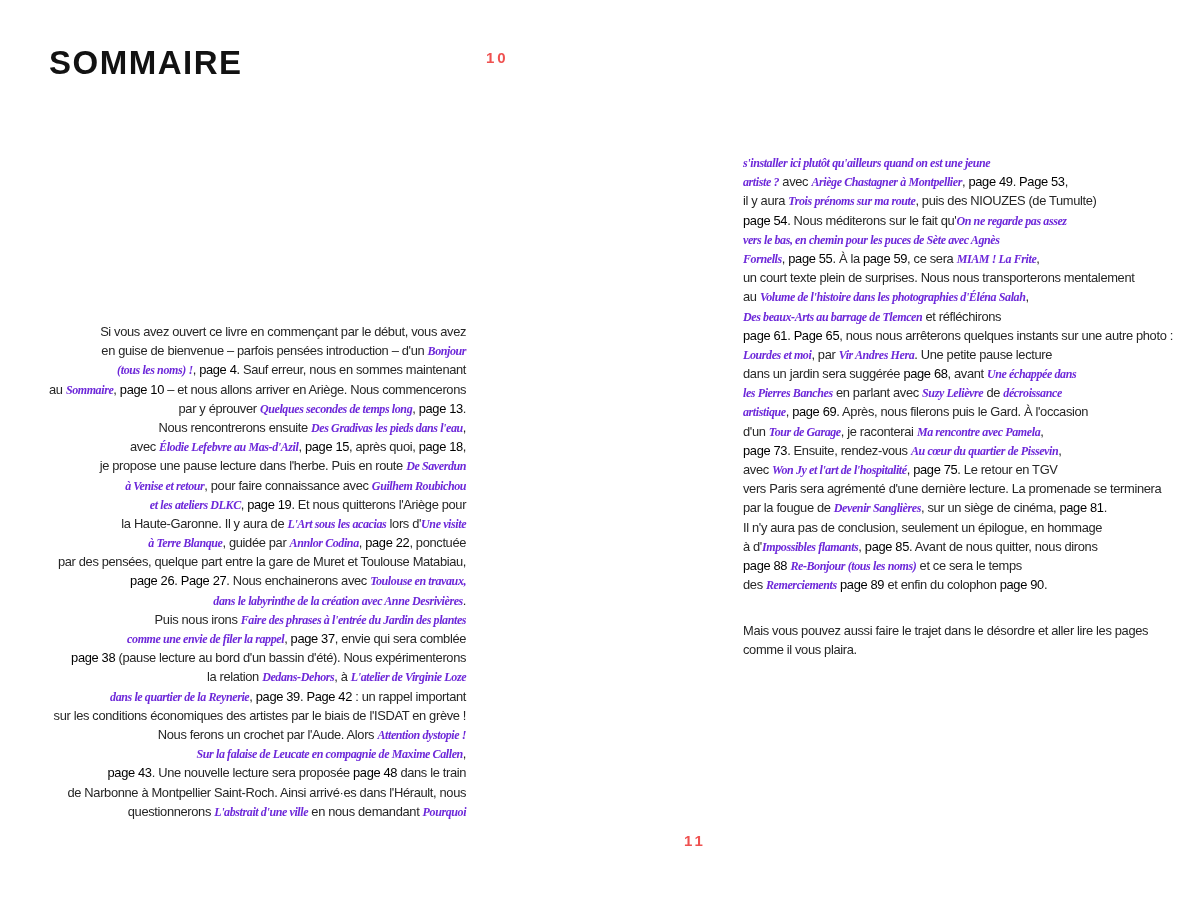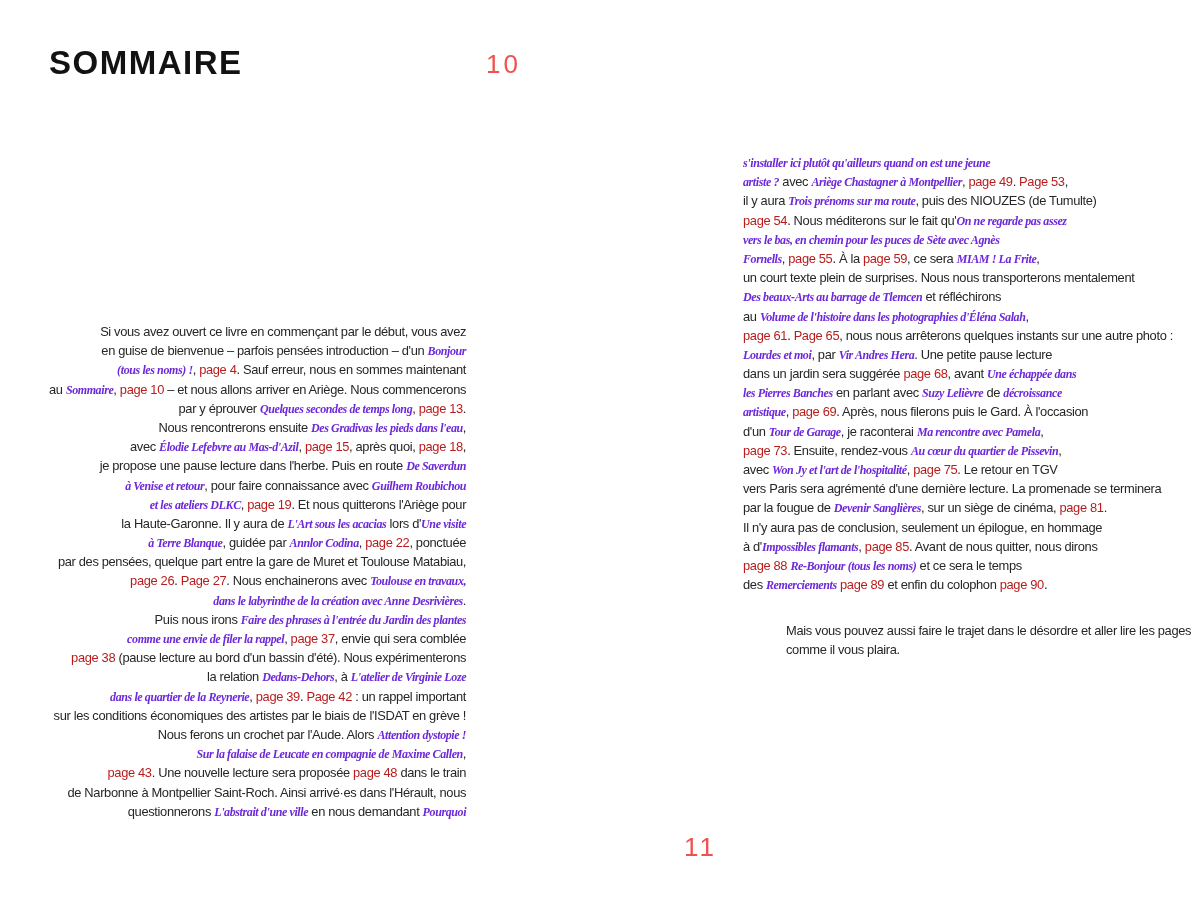--- a/index.html
+++ b/index.html
@@ -11,43 +11,43 @@
     color:#222222;
     overflow:hidden;
   }
   .page-title {
     position:absolute; left:49px; top:44px;
     font-size:33px; font-weight:700; letter-spacing:1.5px;
     color:#121212;
   }
   .folio {
     position:absolute;
-    font-weight:400; font-size:26px; letter-spacing:3px;
+    font-weight:700; font-size:15px; letter-spacing:3px;
     color:#ef5150;
   }
   .folio-left  { left:486px; top:49px; }
   .folio-right { left:684px; top:832px; }
   .textcol { position:absolute; }
   .col-left    { left:49px;  top:322px;text-align:right; }
   .col-right   { left:743px; top:153px; }
-  .col-right-2 { left:786px; top:621px; }
+  .col-right-2 { left:743px; top:621px; }
   .line {
     white-space:nowrap;
     height:19.2px; line-height:19.2px;
     font-size:12.9px; letter-spacing:-0.35px;
     color:#262626;
   }
   .seg-p { }
   .seg-b {
     font-family:Liberation Serif, serif;
     font-style:italic; font-weight:700;
     font-size:12px; letter-spacing:-0.4px;
     color:#6d28d9;
   }
-  .seg-r { color:#b91c1c; }
+  .seg-r { color:#000000; }
 </style>
 </head>
 <body>
 
 <div>
 
   <section>
     <h1 class="page-title">SOMMAIRE</h1>
     <div class="folio folio-left">10</div>
     <div class="textcol col-left">
@@ -82,22 +82,22 @@
 
   <section>
     <div class="textcol col-right">
         <div class="line"><span class="seg-b">s'installer ici plutôt qu'ailleurs quand on est une jeune</span></div>
         <div class="line"><span class="seg-b">artiste ?</span><span class="seg-p"> avec </span><span class="seg-b">Ariège Chastagner à Montpellier</span><span class="seg-p">, </span><span class="seg-r">page 49</span><span class="seg-p">. </span><span class="seg-r">Page 53</span><span class="seg-p">,</span></div>
         <div class="line"><span class="seg-p">il y aura </span><span class="seg-b">Trois prénoms sur ma route</span><span class="seg-p">, puis des NIOUZES (de Tumulte)</span></div>
         <div class="line"><span class="seg-r">page 54</span><span class="seg-p">. Nous méditerons sur le fait qu'</span><span class="seg-b">On ne regarde pas assez</span></div>
         <div class="line"><span class="seg-b">vers le bas, en chemin pour les puces de Sète avec Agnès</span></div>
         <div class="line"><span class="seg-b">Fornells</span><span class="seg-p">, </span><span class="seg-r">page 55</span><span class="seg-p">. À la </span><span class="seg-r">page 59</span><span class="seg-p">, ce sera </span><span class="seg-b">MIAM ! La Frite</span><span class="seg-p">,</span></div>
         <div class="line"><span class="seg-p">un court texte plein de surprises. Nous nous transporterons mentalement</span></div>
+        <div class="line"><span class="seg-p">au </span><span class="seg-b">Volume de l'histoire dans les photographies d'Éléna Salah</span><span class="seg-p">,</span></div>
         <div class="line"><span class="seg-b">Des beaux-Arts au barrage de Tlemcen</span><span class="seg-p"> et réfléchirons</span></div>
-        <div class="line"><span class="seg-p">au </span><span class="seg-b">Volume de l'histoire dans les photographies d'Éléna Salah</span><span class="seg-p">,</span></div>
         <div class="line"><span class="seg-r">page 61</span><span class="seg-p">. </span><span class="seg-r">Page 65</span><span class="seg-p">, nous nous arrêterons quelques instants sur une autre photo :</span></div>
         <div class="line"><span class="seg-b">Lourdes et moi</span><span class="seg-p">, par </span><span class="seg-b">Vir Andres Hera</span><span class="seg-p">. Une petite pause lecture</span></div>
         <div class="line"><span class="seg-p">dans un jardin sera suggérée </span><span class="seg-r">page 68</span><span class="seg-p">, avant </span><span class="seg-b">Une échappée dans</span></div>
         <div class="line"><span class="seg-b">les Pierres Banches</span><span class="seg-p"> en parlant avec </span><span class="seg-b">Suzy Lelièvre</span><span class="seg-p"> de </span><span class="seg-b">décroissance</span></div>
         <div class="line"><span class="seg-b">artistique</span><span class="seg-p">, </span><span class="seg-r">page 69</span><span class="seg-p">. Après, nous filerons puis le Gard. À l'occasion</span></div>
         <div class="line"><span class="seg-p">d'un </span><span class="seg-b">Tour de Garage</span><span class="seg-p">, je raconterai </span><span class="seg-b">Ma rencontre avec Pamela</span><span class="seg-p">,</span></div>
         <div class="line"><span class="seg-r">page 73</span><span class="seg-p">. Ensuite, rendez-vous </span><span class="seg-b">Au cœur du quartier de Pissevin</span><span class="seg-p">,</span></div>
         <div class="line"><span class="seg-p">avec </span><span class="seg-b">Won Jy et l'art de l'hospitalité</span><span class="seg-p">, </span><span class="seg-r">page 75</span><span class="seg-p">. Le retour en TGV</span></div>
         <div class="line"><span class="seg-p">vers Paris sera agrémenté d'une dernière lecture. La promenade se terminera</span></div>
         <div class="line"><span class="seg-p">par la fougue de </span><span class="seg-b">Devenir Sanglières</span><span class="seg-p">, sur un siège de cinéma, </span><span class="seg-r">page 81</span><span class="seg-p">.</span></div>

